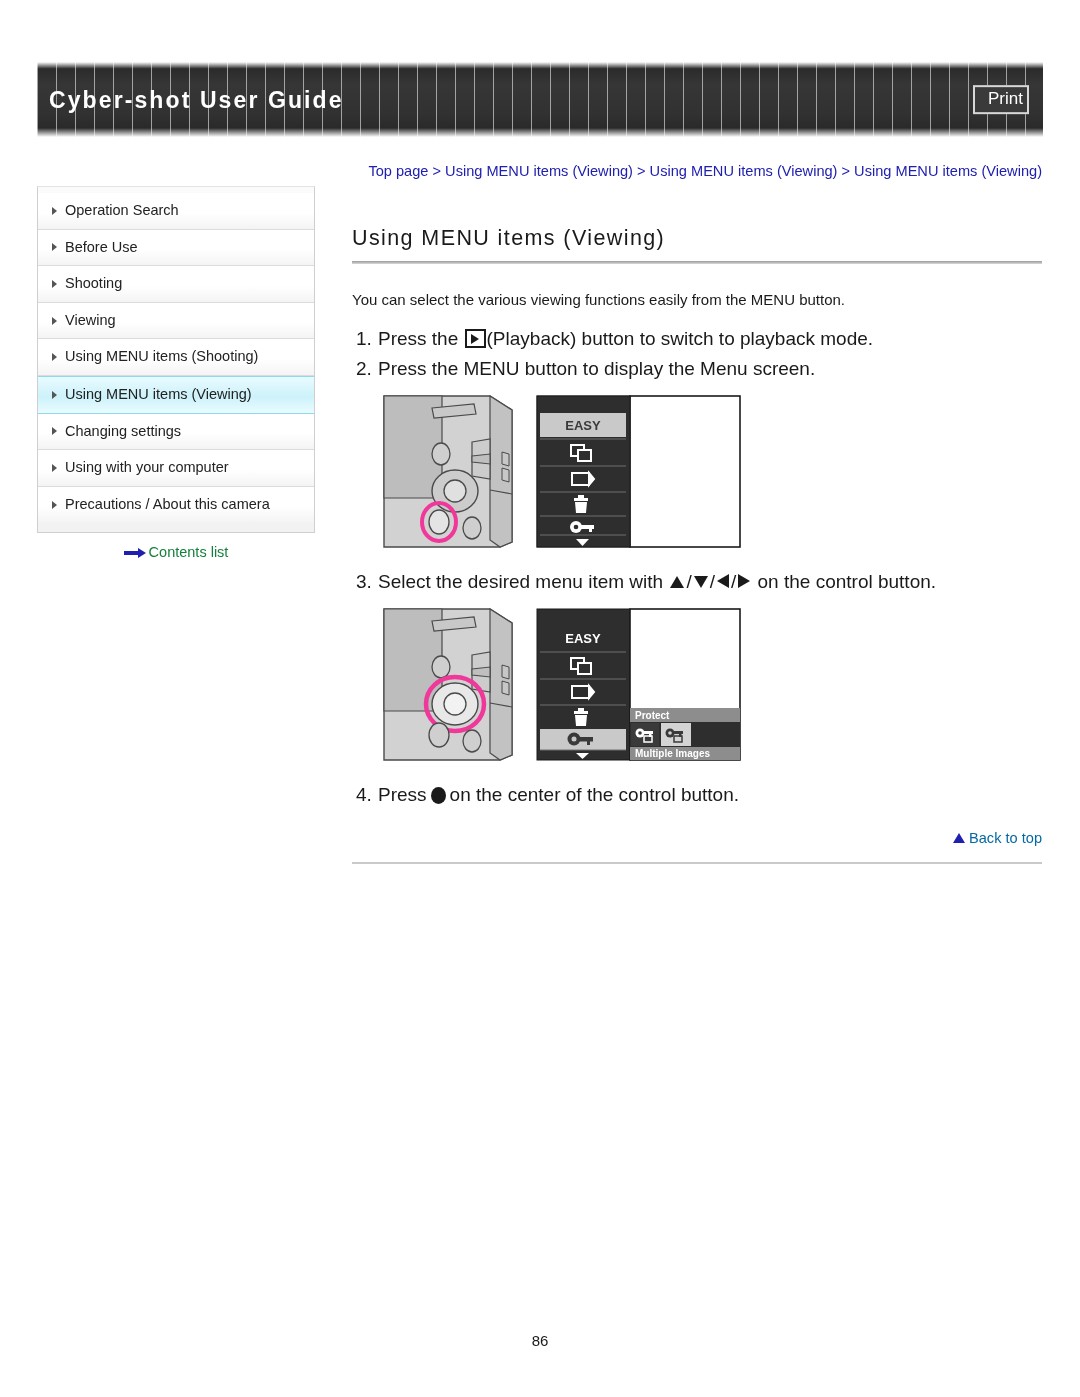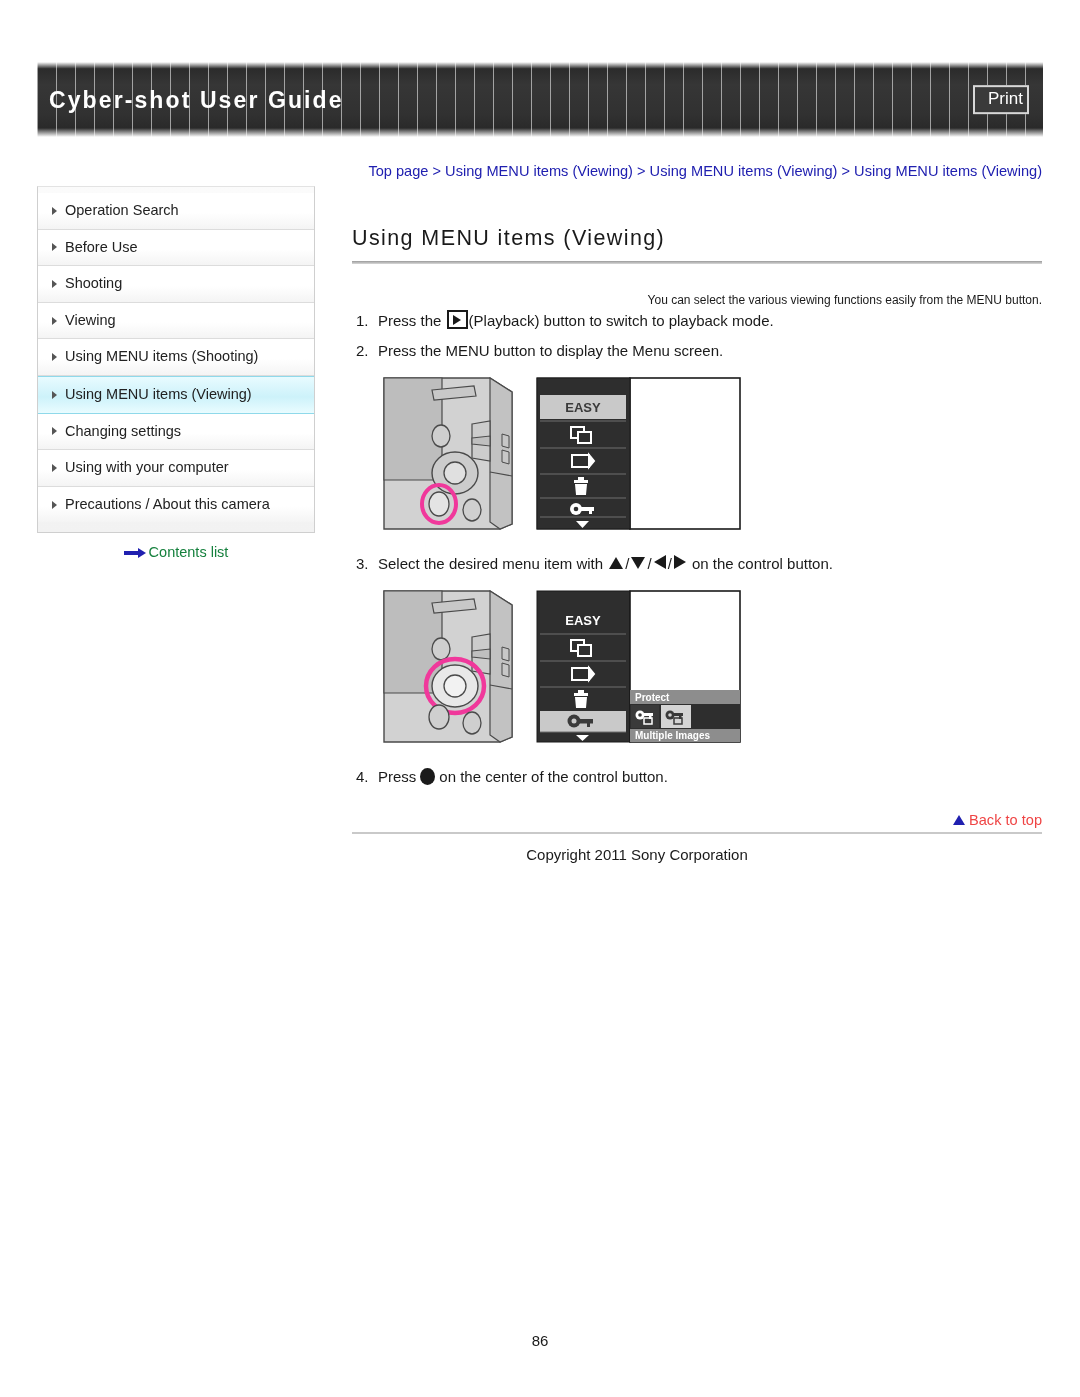--- a/index.html
+++ b/index.html
@@ -159,26 +159,26 @@
     letter-spacing: 1.4px;
     color: #1a1a1a;
     padding-bottom: 10px;
   }
   .title-rule {
     height: 3px;
     background: linear-gradient(to bottom, #9a9a9a, #d9d9d9);
     margin-bottom: 26px;
   }
   .intro {
-    font-size: 12px;
+    font-size: 15px;
     line-height: 20px;
-    text-align: right;
+    margin-bottom: 18px;
   }
   .step {
-    font-size: 15px;
+    font-size: 19px;
     line-height: 22px;
     margin-bottom: 8px;
     padding-left: 4px;
   }
   .step .num { display: inline-block; width: 22px; }
 
   .inline-playback-icon {
     display: inline-block;
     width: 17px;
     height: 15px;
@@ -212,23 +212,23 @@
   }
 
   
   .figure { margin: 14px 0 18px 30px; }
 
   
   .backtotop {
     margin-top: 24px;
     text-align: right;
     font-size: 14.6px;
-    color: #ef4444;
+    color: #0369a1;
     cursor: pointer;
-    padding-bottom: 4px;
+    padding-bottom: 16px;
   }
   .tri-up-small {
     display: inline-block;
     width: 0; height: 0;
     border-left: 6px solid transparent;
     border-right: 6px solid transparent;
     border-bottom: 10px solid #2020b0;
     vertical-align: 0px;
     margin-right: 4px;
   }
@@ -484,16 +484,15 @@
   </div>
 
   <div class="step">
     <span class="num">4.</span><span>Press</span><span class="dot-icon"></span><span>on the center of the control button.</span>
   </div>
 
   <div class="backtotop">
     <span class="tri-up-small"></span><span>Back to top</span>
   </div>
   <div class="footer-rule"></div>
-  <div class="copyright">Copyright 2011 Sony Corporation</div>
 </div>
 
 <div class="page-number">86</div>
 
 </body></html>

